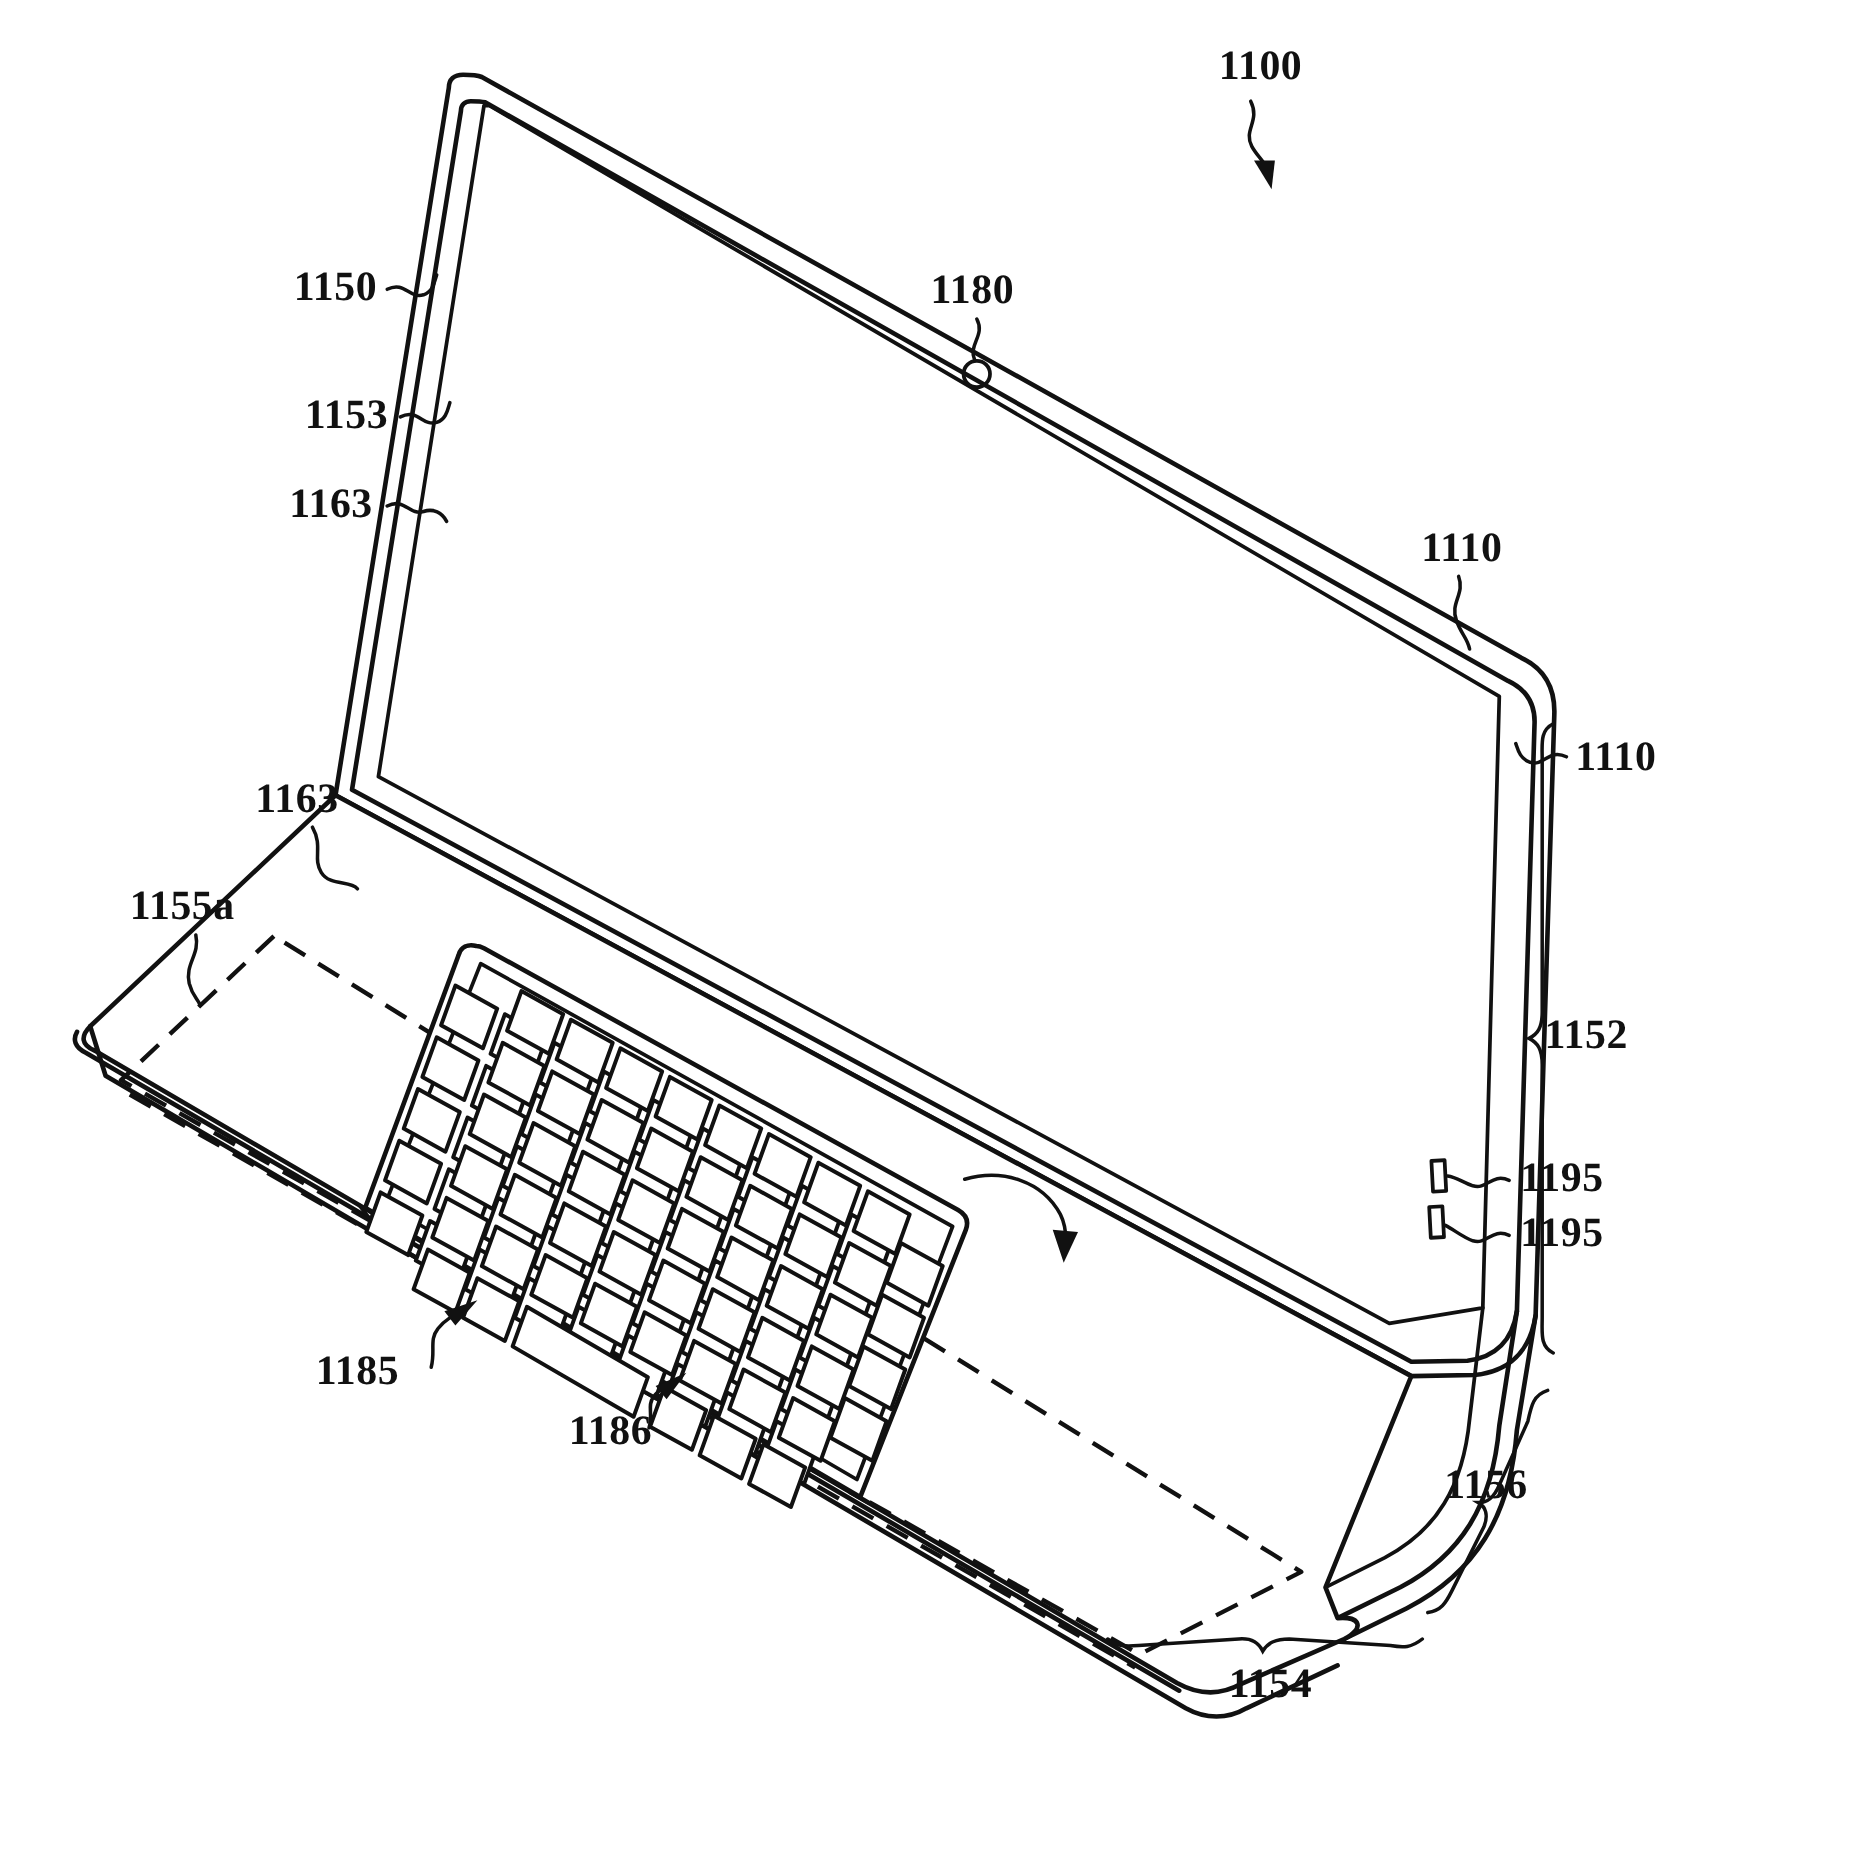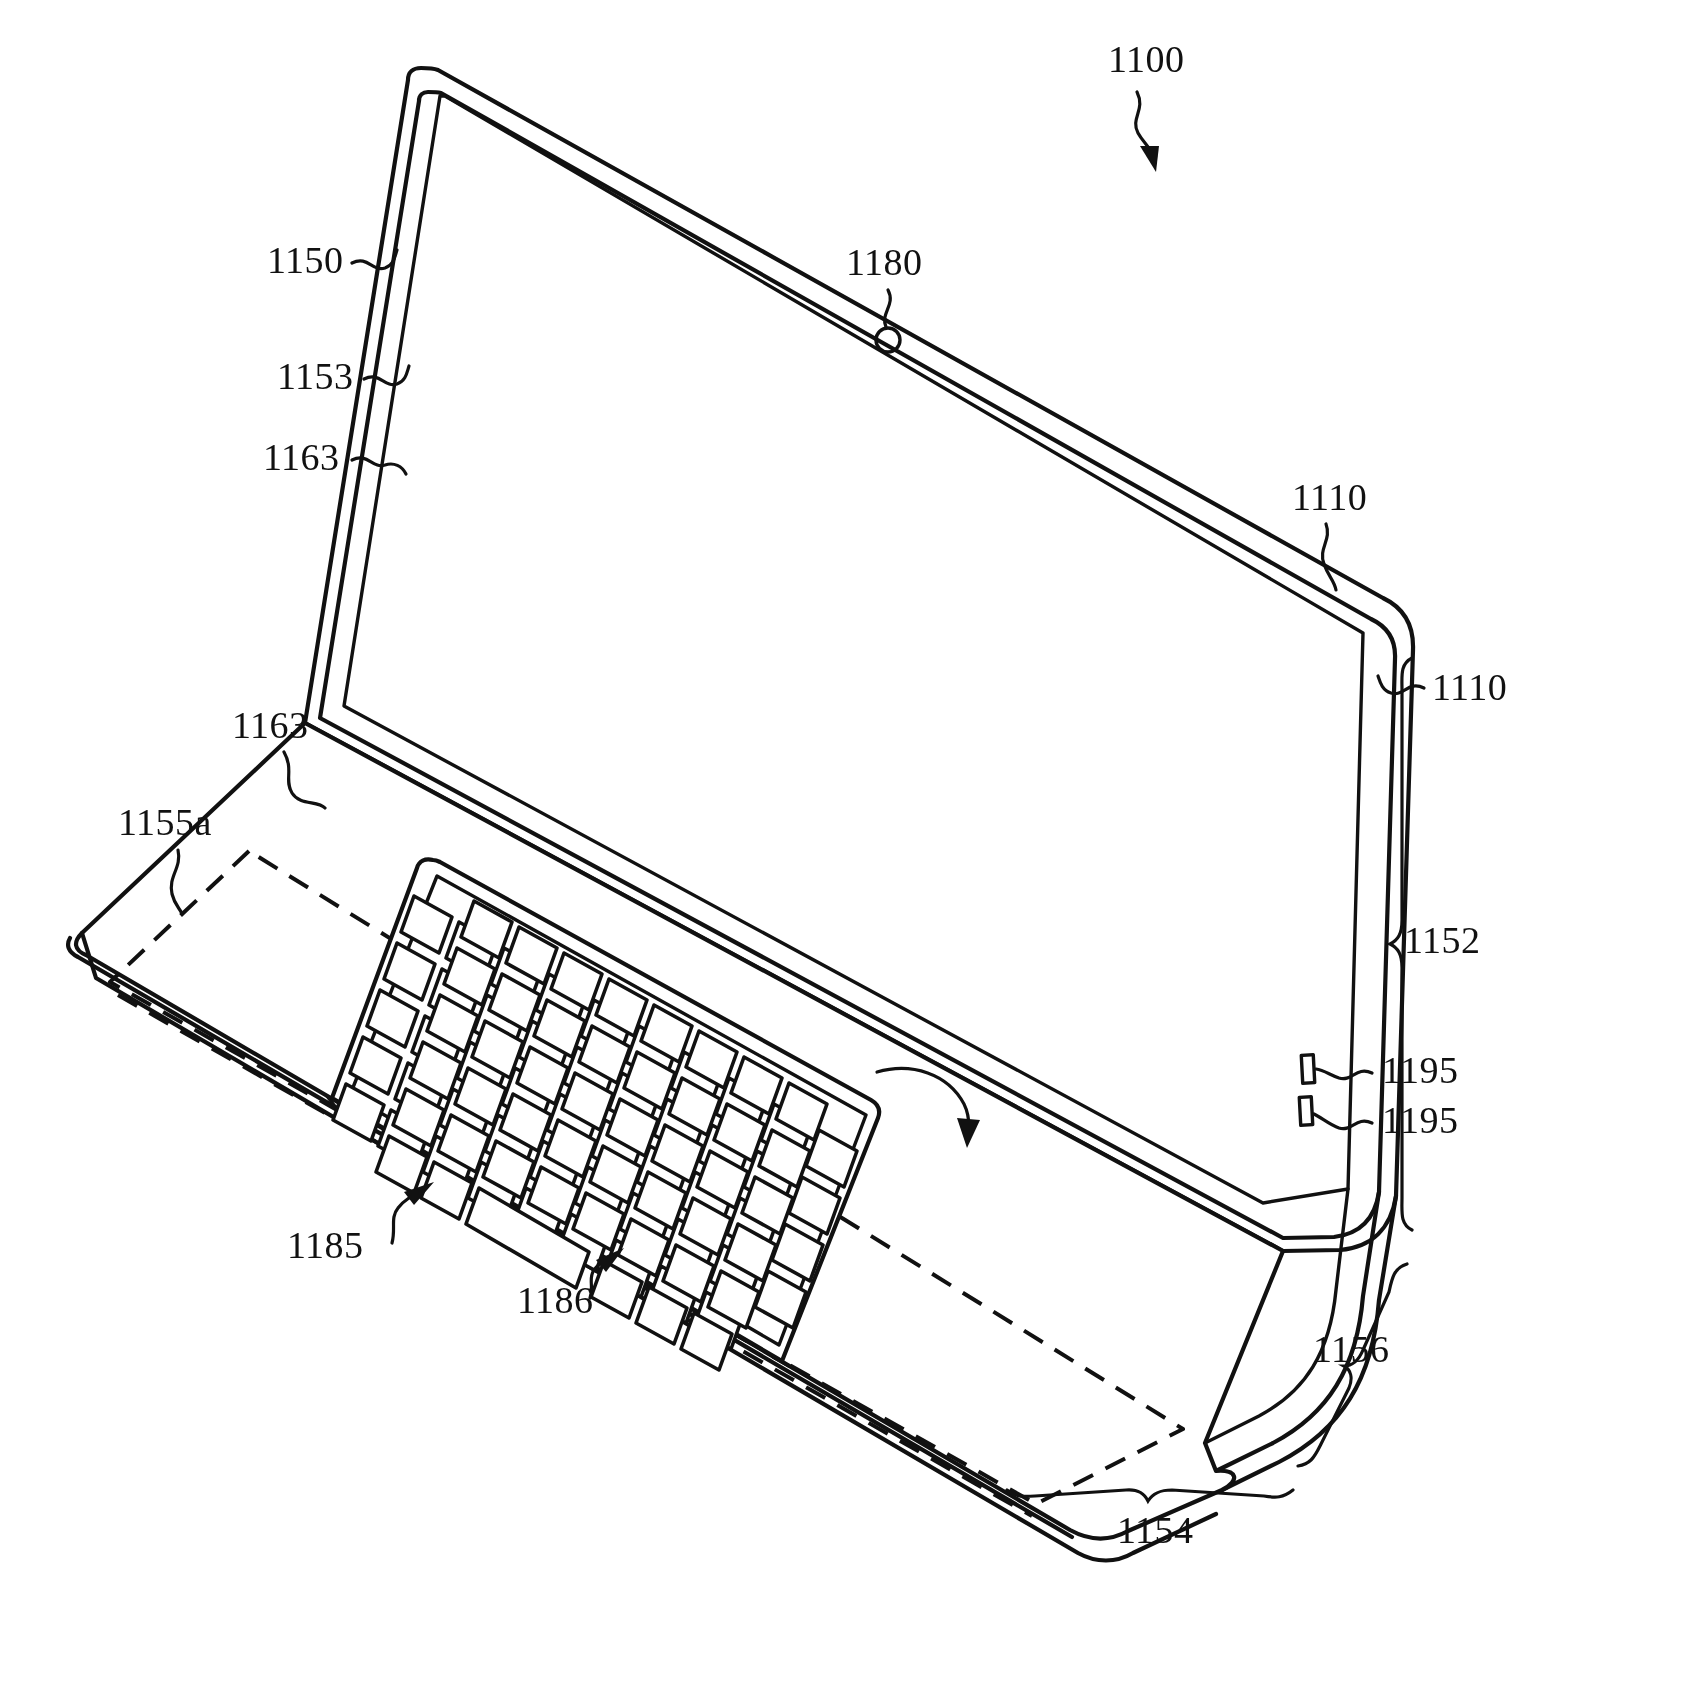--- a/index.html
+++ b/index.html
@@ -7,20 +7,21 @@
     padding: 0;
     background: #ffffff;
   }
   #page {
     position: relative;
     width: 1704px;
     height: 1704px;
     background: #ffffff;
     overflow: hidden;
     font-family: "Liberation Serif", serif;
+    font-weight: bold;
   }
   svg#fig {
     position: absolute;
     top: 0;
     left: 0;
     width: 1704px;
     height: 1704px;
   }
   .ln {
     fill: none;

